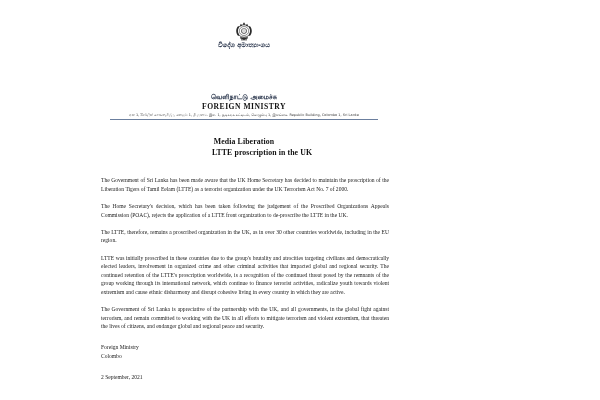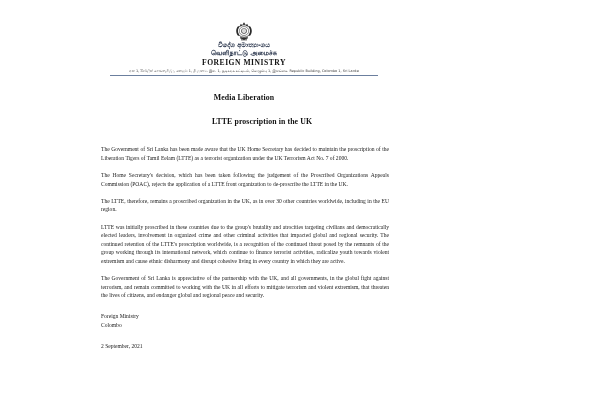--- a/index.html
+++ b/index.html
@@ -49,20 +49,21 @@
     font-family: "DejaVu Sans", "Liberation Sans", sans-serif;
     font-weight: 600;
   }
   .lh-tamil {
     font-size: 6.4px;
     line-height: 7.8px;
     letter-spacing: 0.15px;
     color: #14213a;
     font-family: "DejaVu Sans", "Liberation Sans", sans-serif;
     font-weight: 600;
+    margin-top: 44px;
   }
   .lh-english {
     font-size: 7.6px;
     line-height: 9px;
     font-weight: bold;
     letter-spacing: 0.5px;
     color: #111111;
     margin-top: 0.5px;
     font-family: "Liberation Serif", "DejaVu Serif", serif;
   }
@@ -87,21 +88,21 @@
     text-align: center;
   }
   .media-statement {
     margin-top: 17px;
     font-size: 7.8px;
     font-weight: bold;
     letter-spacing: 0.1px;
     color: #111111;
   }
   .doc-subject {
-    margin-top: 15px;
+    margin-top: 2px;
     font-size: 7.8px;
     font-weight: bold;
     letter-spacing: 0.1px;
     color: #111111;
     padding-left: 36px;
   }
 
   
   .body-wrap {
     margin: 0 auto;

